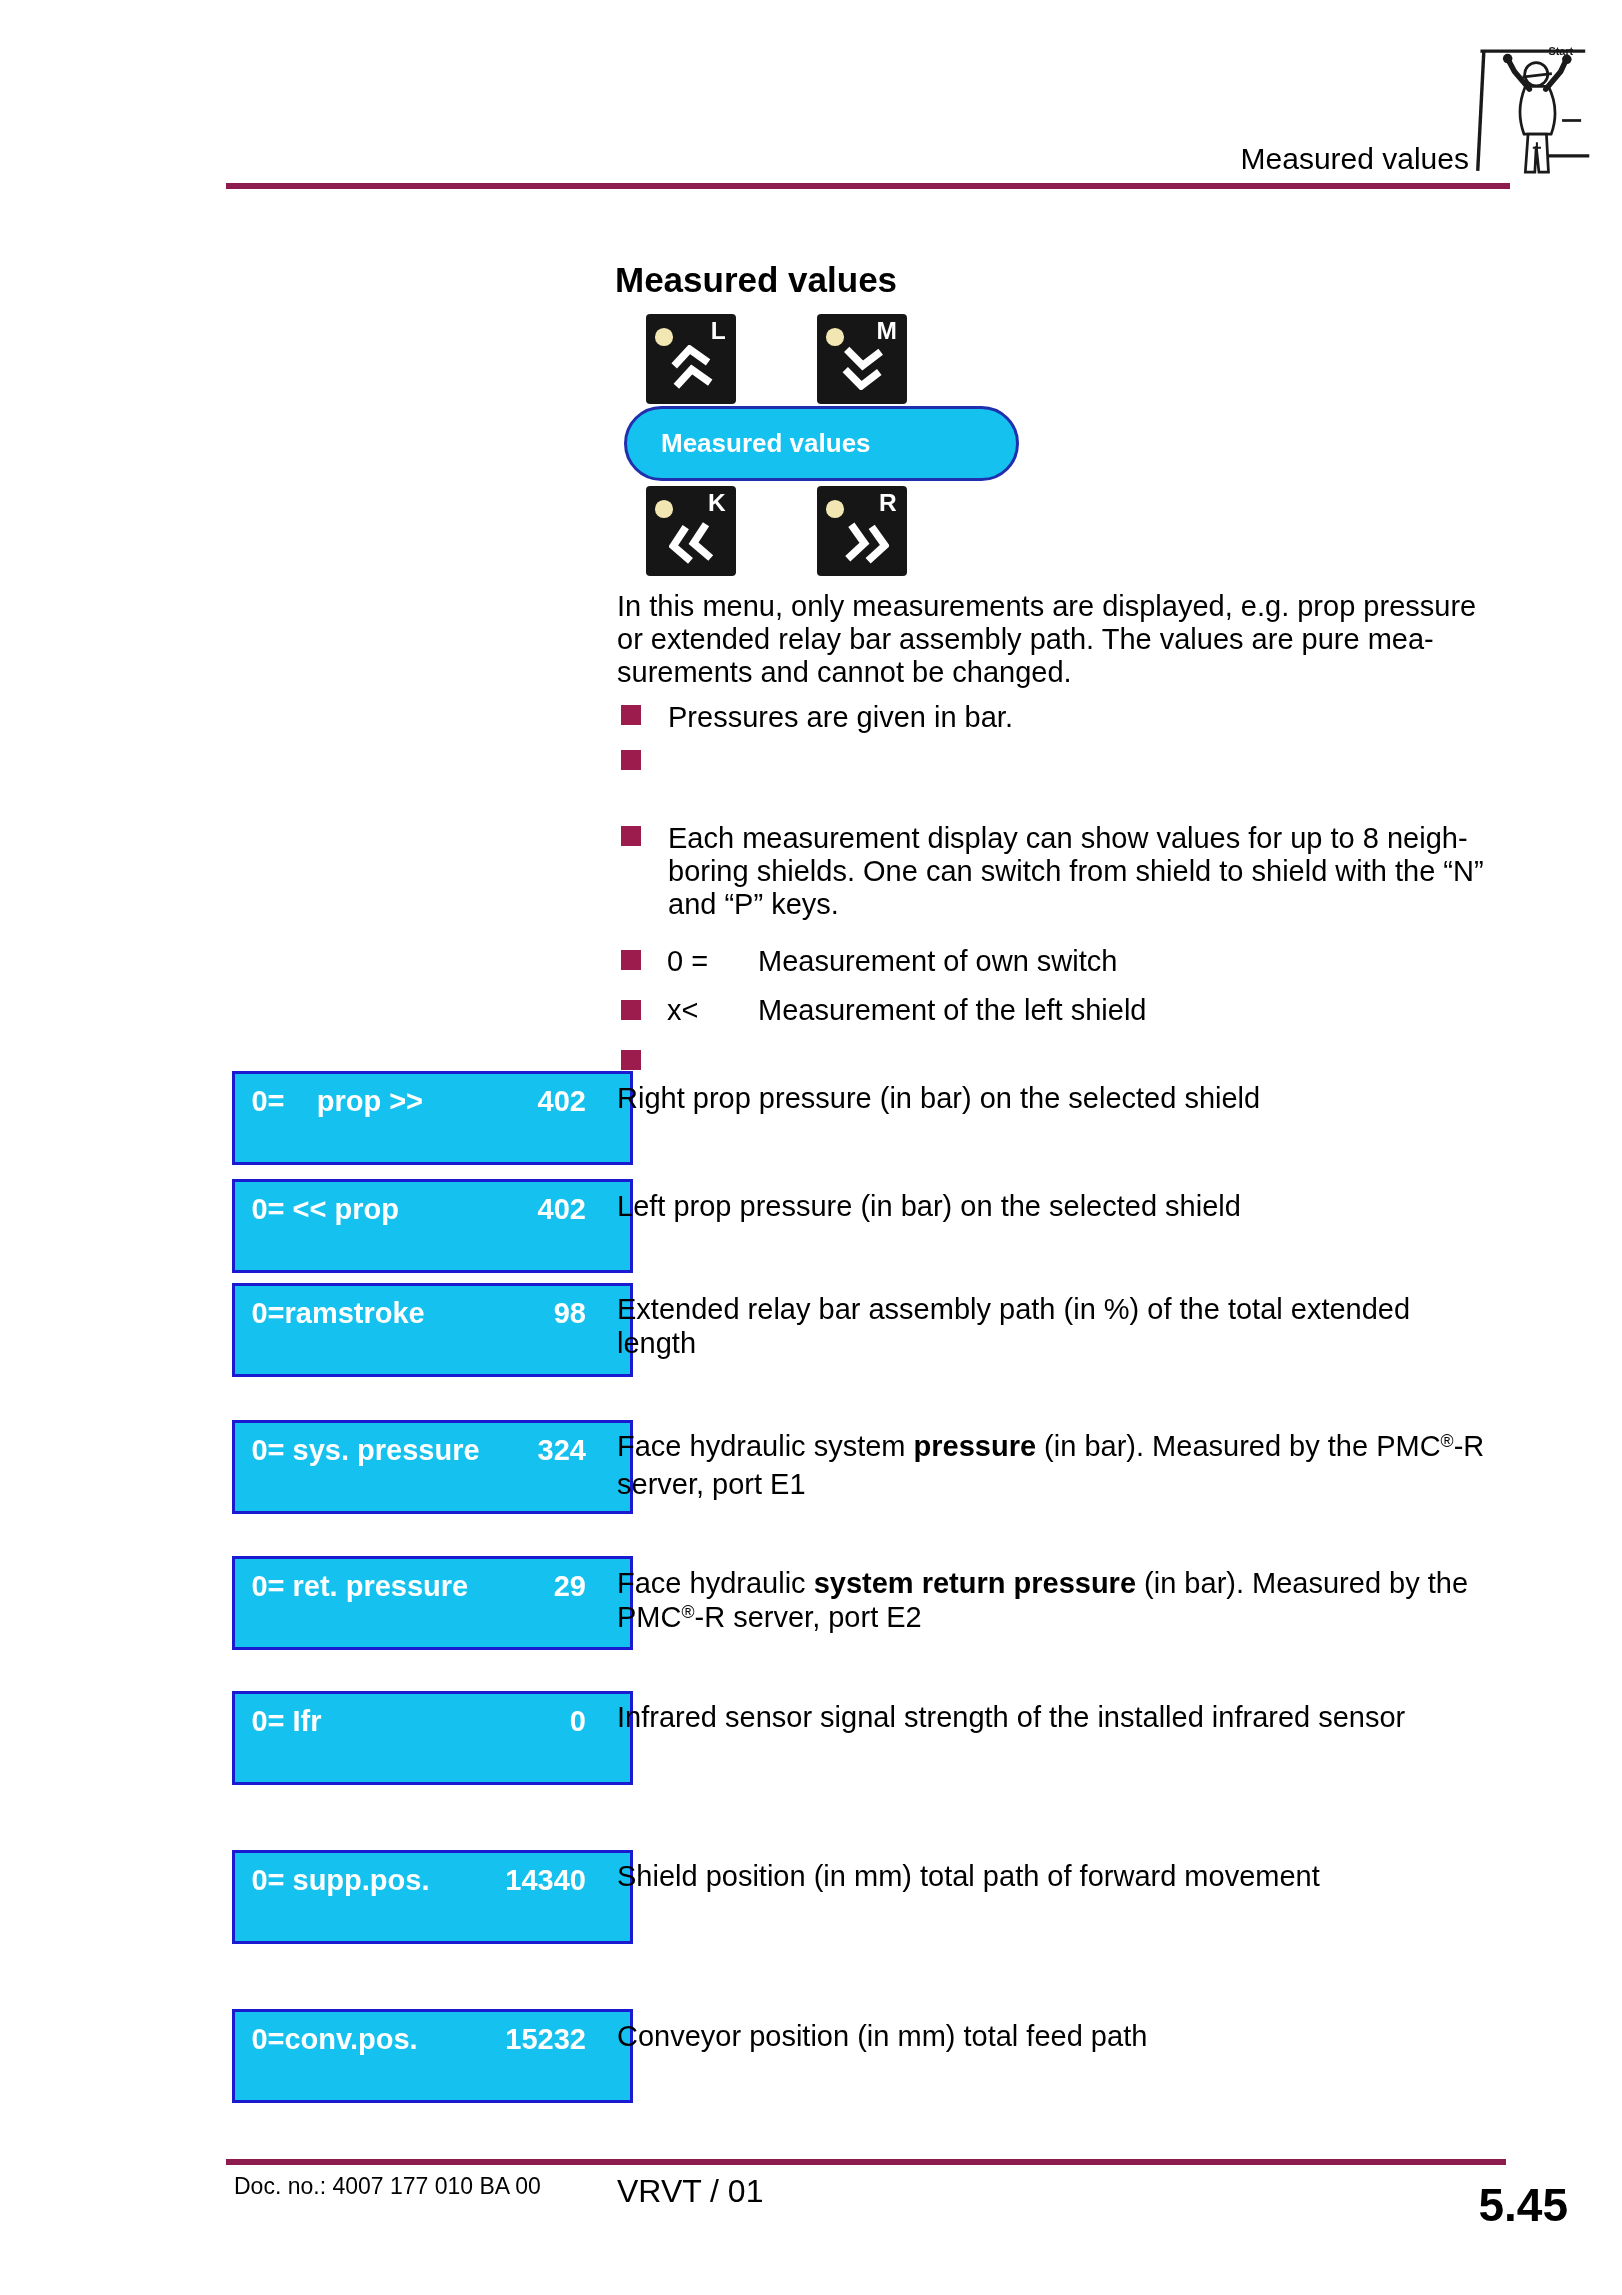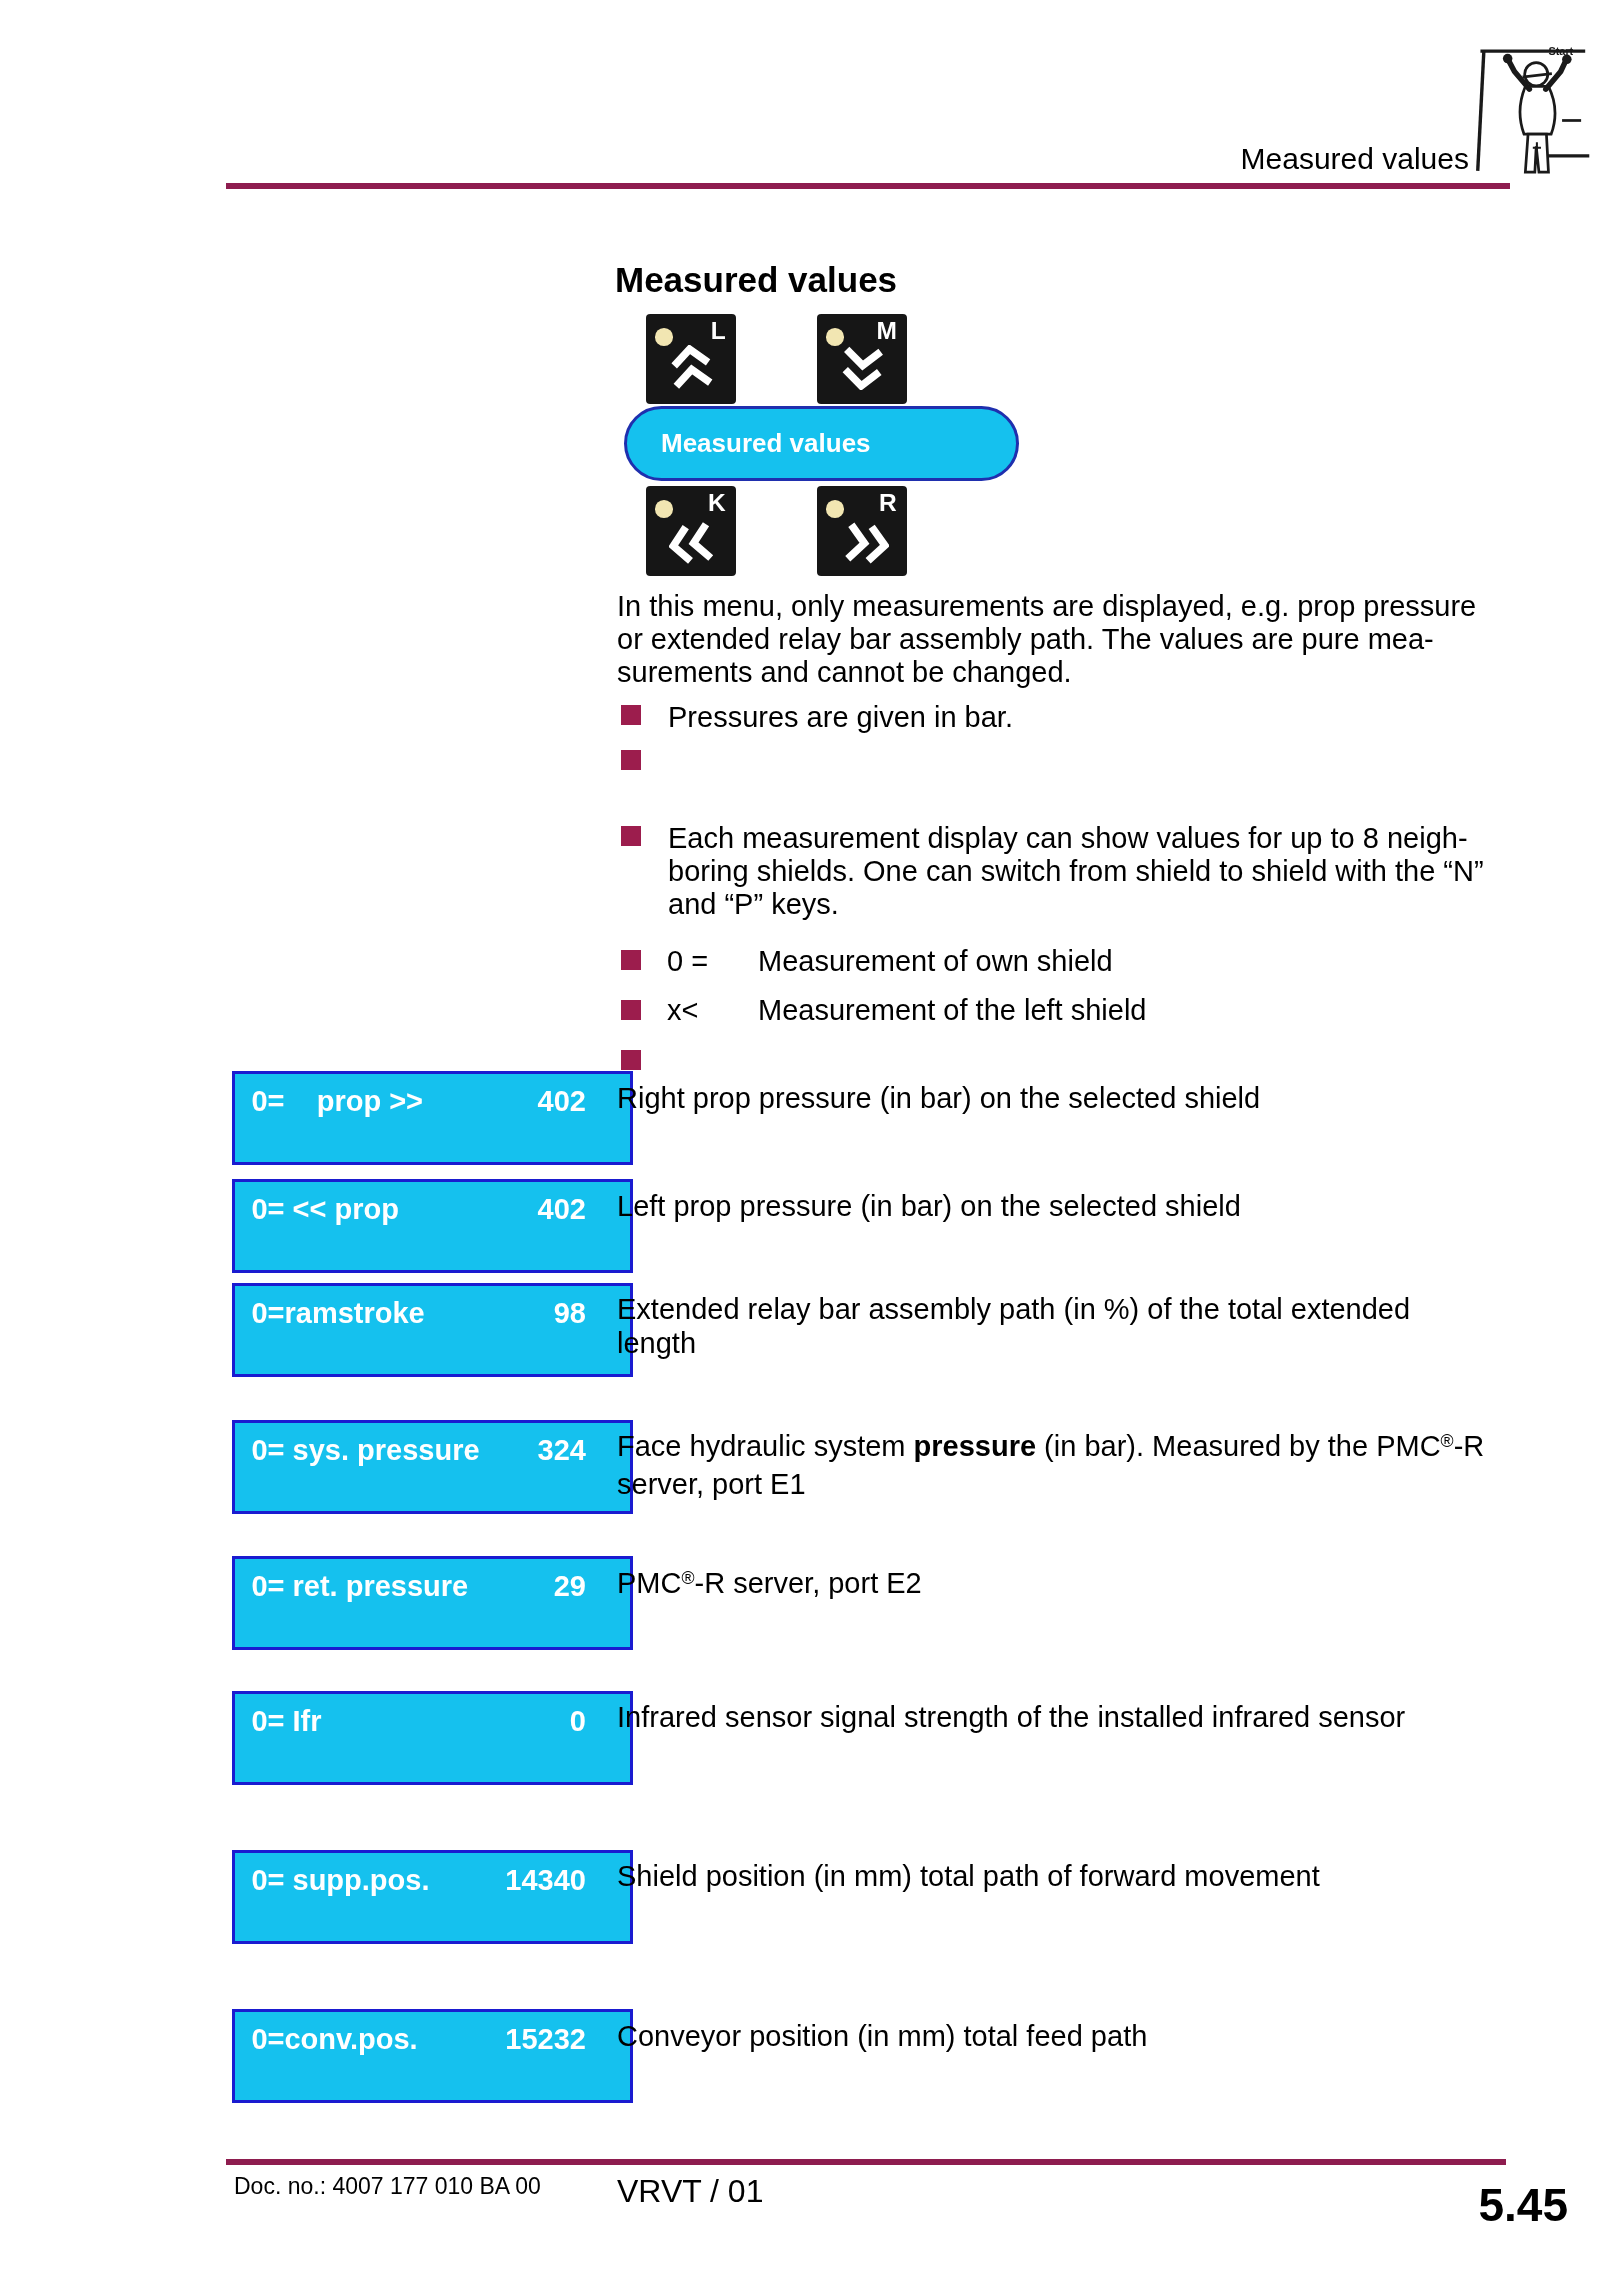--- a/index.html
+++ b/index.html
@@ -142,21 +142,21 @@
 
   <div class="abs bullet-square" style="top:750px;"></div>
 
   <div class="abs bullet-square" style="top:826px;"></div>
   <div class="abs bodytext bullet-text" style="top:822px;">Each measurement display can show values for up to 8 neigh-
 boring shields. One can switch from shield to shield with the “N”
 and “P” keys.</div>
 
   <div class="abs bullet-square" style="top:950px;"></div>
   <div class="abs legend-row" style="top:945px;">
-    <span class="legend-symbol">0 =</span><span>Measurement of own shield</span>
+    <span class="legend-symbol">0 =</span><span>Measurement of own switch</span>
   </div>
   <div class="abs bullet-square" style="top:1000px;"></div>
   <div class="abs legend-row" style="top:994px;">
     <span class="legend-symbol">x&lt;</span><span>Measurement of the left shield</span>
   </div>
   <div class="abs bullet-square" style="top:1050px;"></div>
 
   <div id="rows-host">
   <div class="abs dbox" style="top: 1071px;">
     <span class="prefix">0=</span>
@@ -195,20 +195,21 @@
         <div><span>Face hydraulic system </span><b>pressure</b><span> (in bar). Measured by the PMC</span><span class="sup">®</span><span>-R</span></div>
         <div><span>server, port E1</span></div>
       </div>
 
   <div class="abs dbox" style="top: 1556px;">
     <span class="prefix">0=</span>
         <span class="name"> ret. pressure</span>
         <span class="value">29</span>
   </div>
   <div class="abs row-desc" style="top: 1566px;">
+        <div><span>Face hydraulic </span><b>system return pressure</b><span> (in bar). Measured by the</span></div>
         <div><span>PMC</span><span class="sup">®</span><span>-R server, port E2</span></div>
       </div>
 
   <div class="abs dbox" style="top: 1691px;">
     <span class="prefix">0=</span>
         <span class="name"> Ifr</span>
         <span class="value">0</span>
   </div>
   <div class="abs row-desc" style="top: 1700px;">
         <div><span>Infrared sensor signal strength of the installed infrared sensor</span></div>

